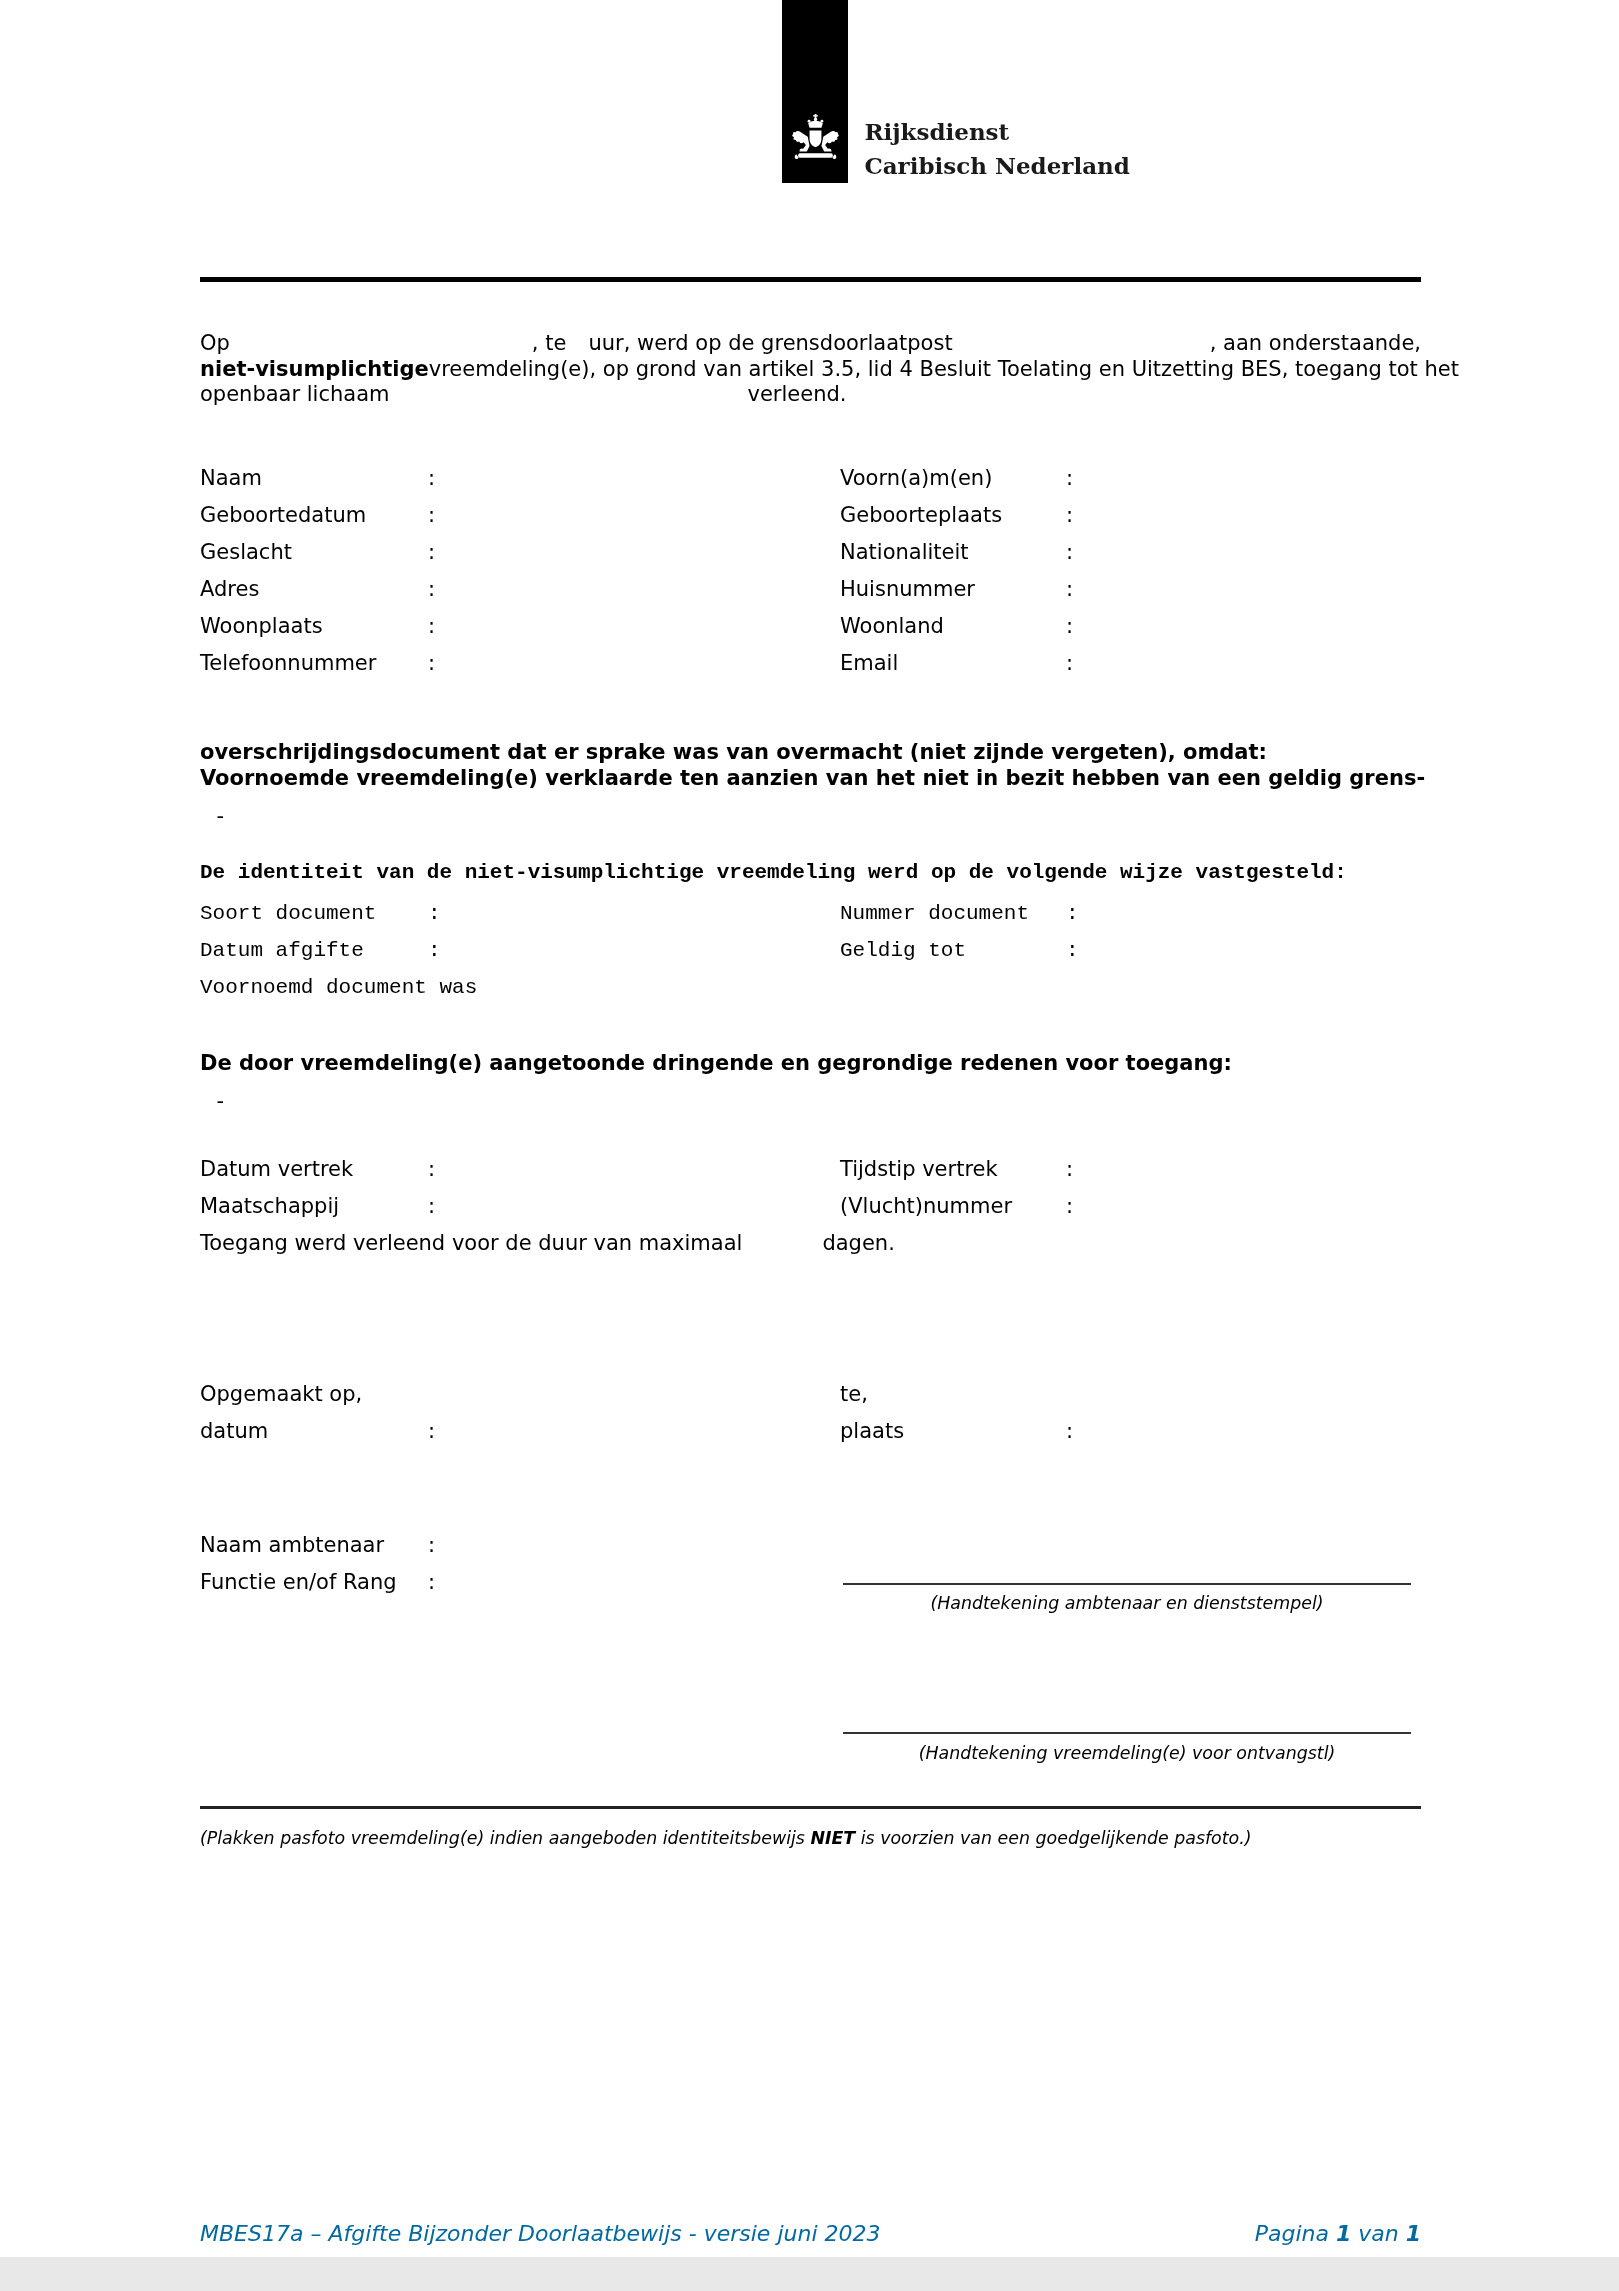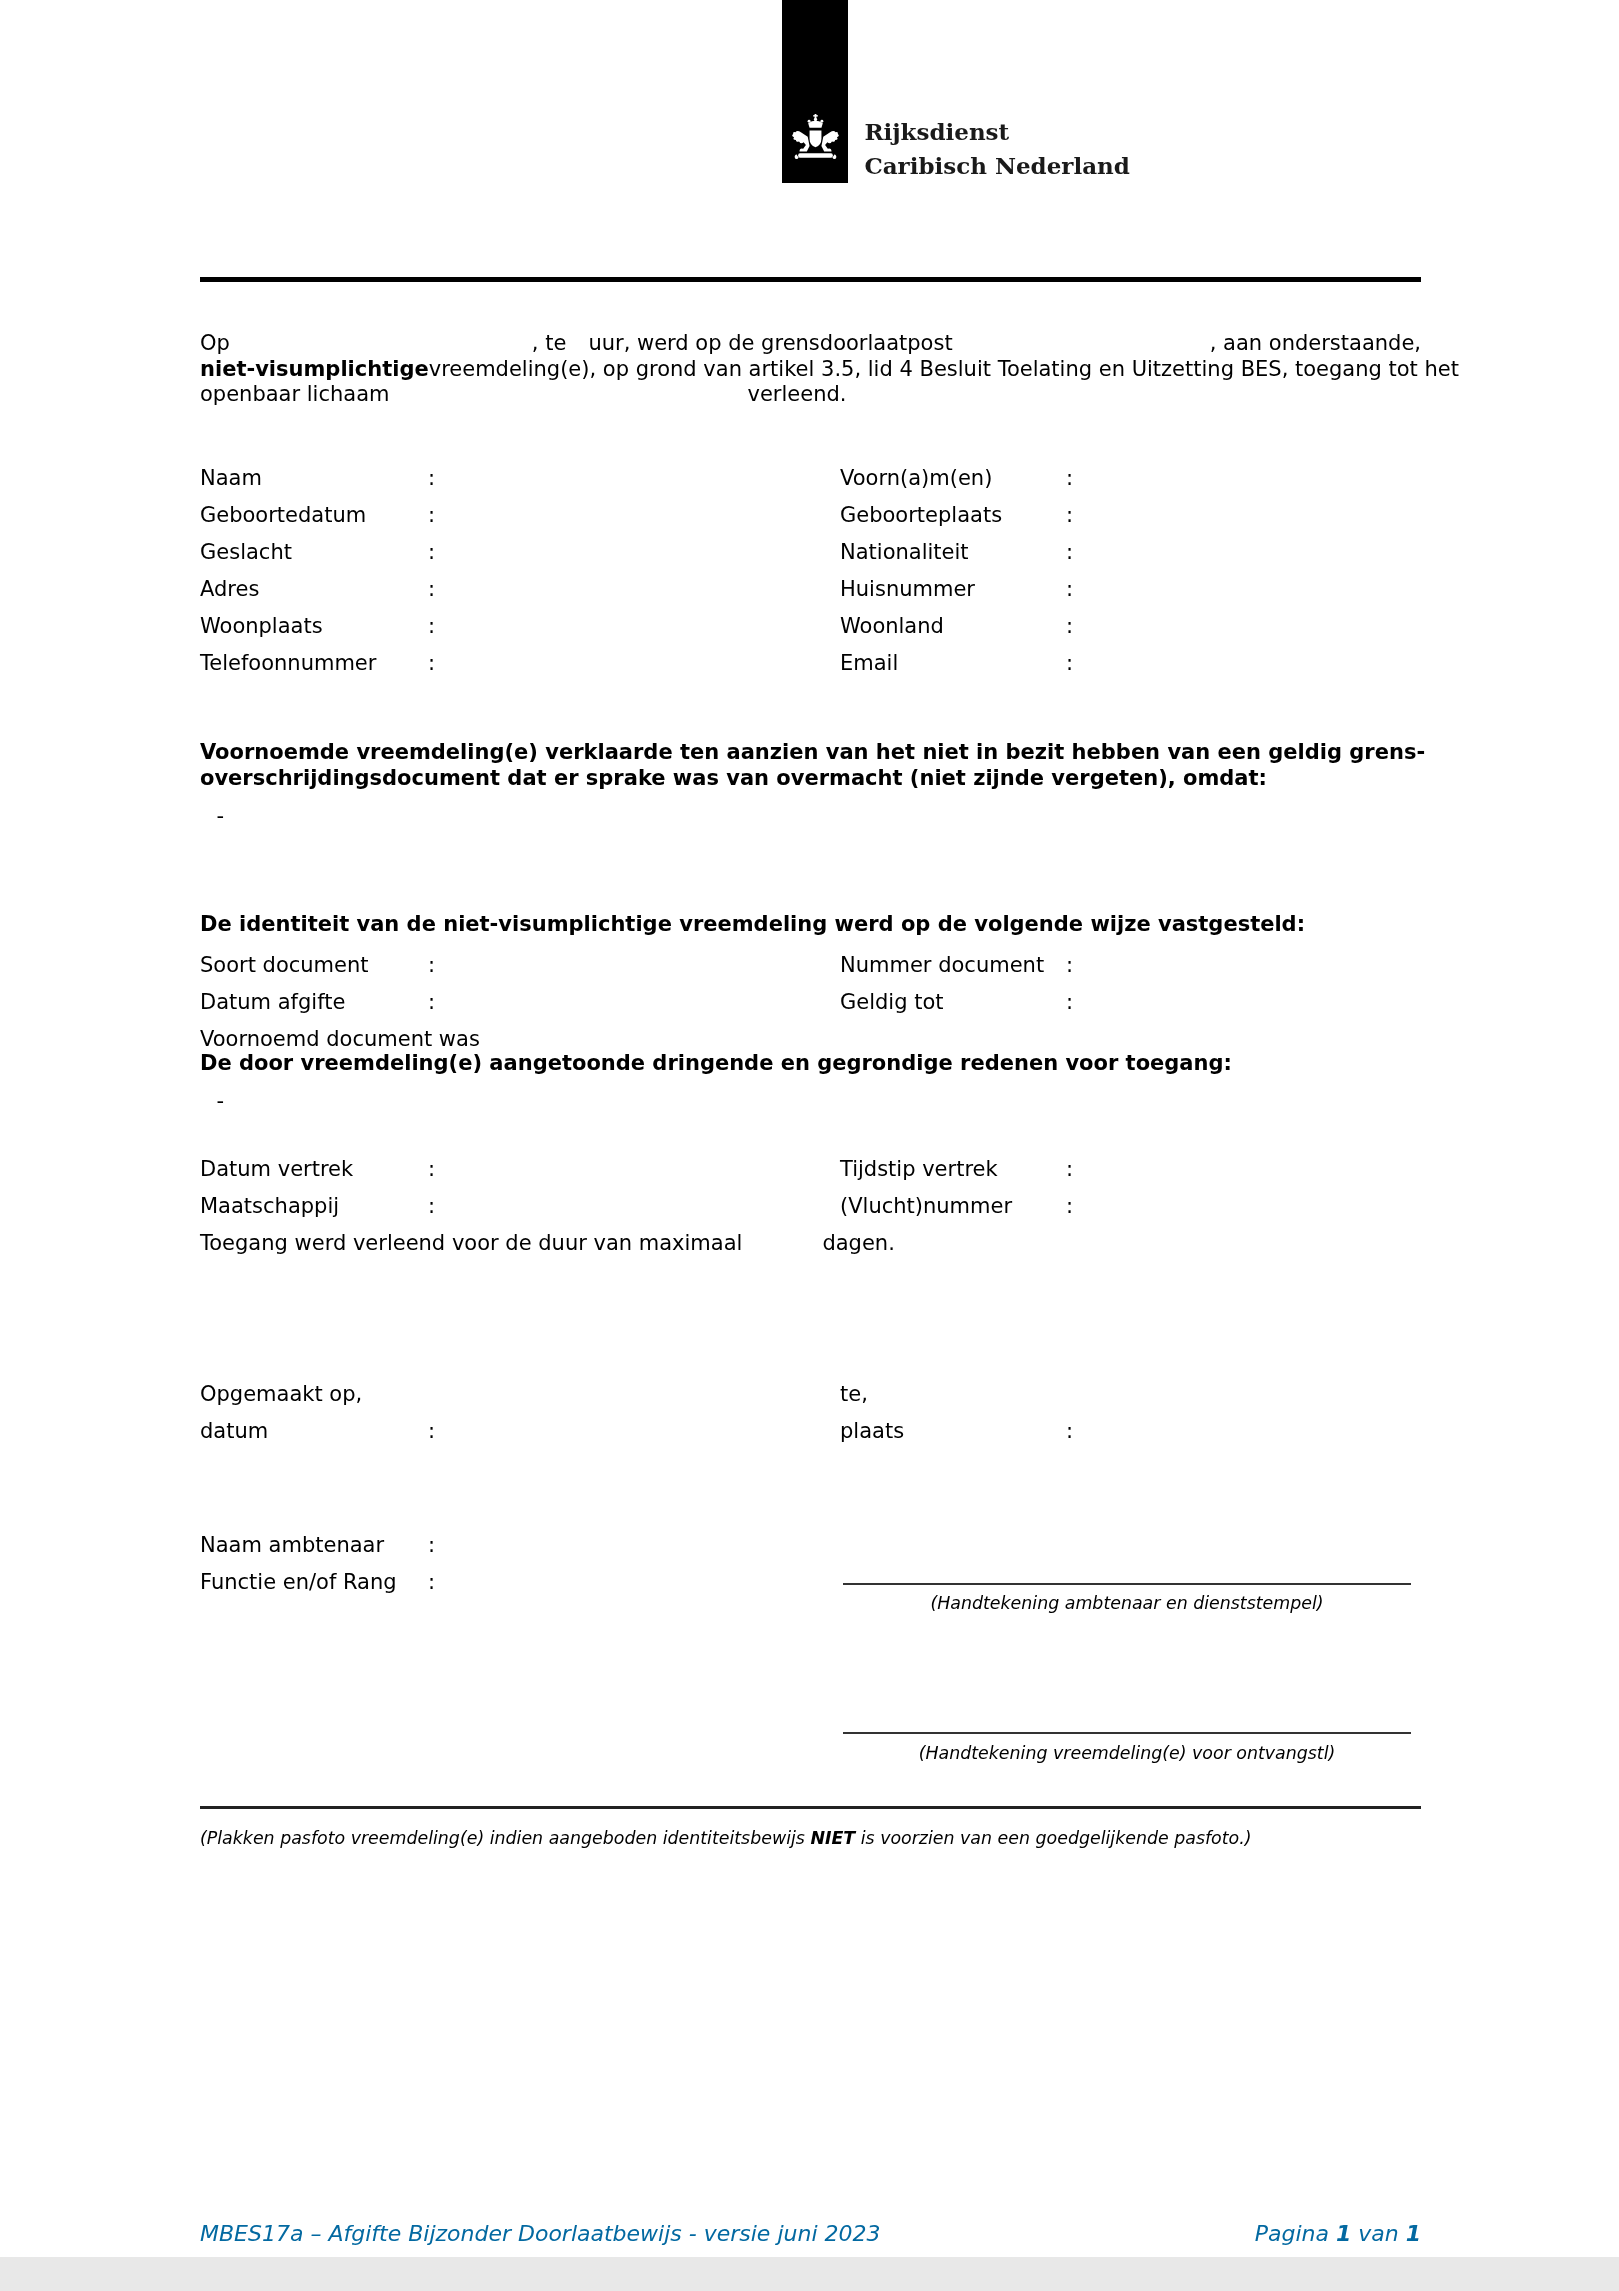--- a/index.html
+++ b/index.html
@@ -128,26 +128,26 @@
       <div class="frow">
         <div>Telefoonnummer</div>
         <div>:</div>
         <div>Email</div>
         <div>:</div>
       </div>
     </div>
   </div>
 
   <div class="abs cx" style="top:740px;">
+    <div class="line b">overschrijdingsdocument dat er sprake was van overmacht (niet zijnde vergeten), omdat:</div>
     <div class="line b">Voornoemde vreemdeling(e) verklaarde ten aanzien van het niet in bezit hebben van een geldig grens-</div>
-    <div class="line b">overschrijdingsdocument dat er sprake was van overmacht (niet zijnde vergeten), omdat:</div>
     <div class="dash" style="margin-top:12.8px;">-</div>
   </div>
 
-  <div class="abs cx" style="top:912px;">
+  <div class="abs cx" style="top:860px;font-family:Liberation Mono, monospace;">
     <div class="line b">De identiteit van de niet-visumplichtige vreemdeling werd op de volgende wijze vastgesteld:</div>
     <div style="margin-top:15.5px;">
       <div class="frow">
         <div>Soort document</div>
         <div>:</div>
         <div>Nummer document</div>
         <div>:</div>
       </div>
       <div class="frow">
         <div>Datum afgifte</div>

